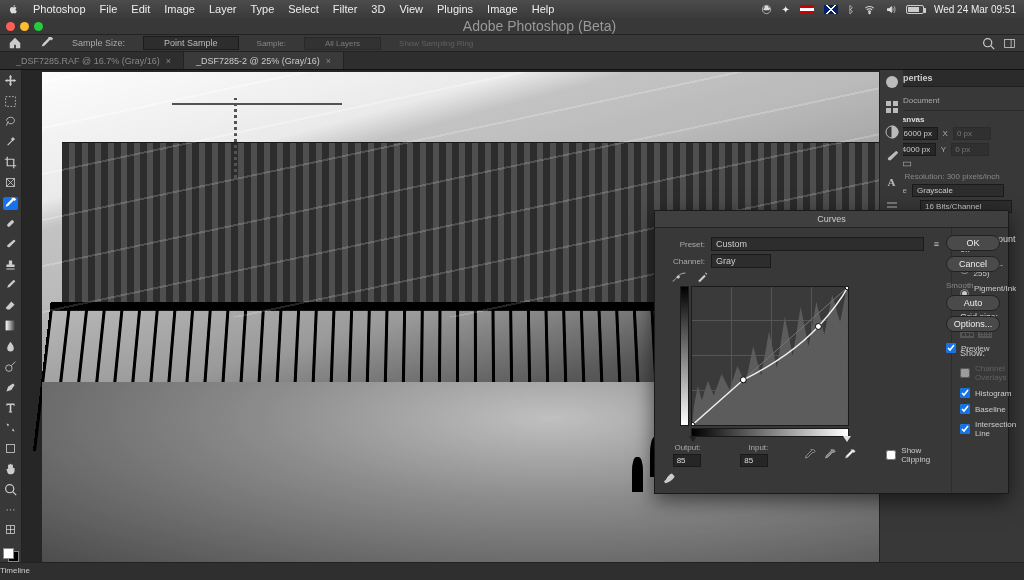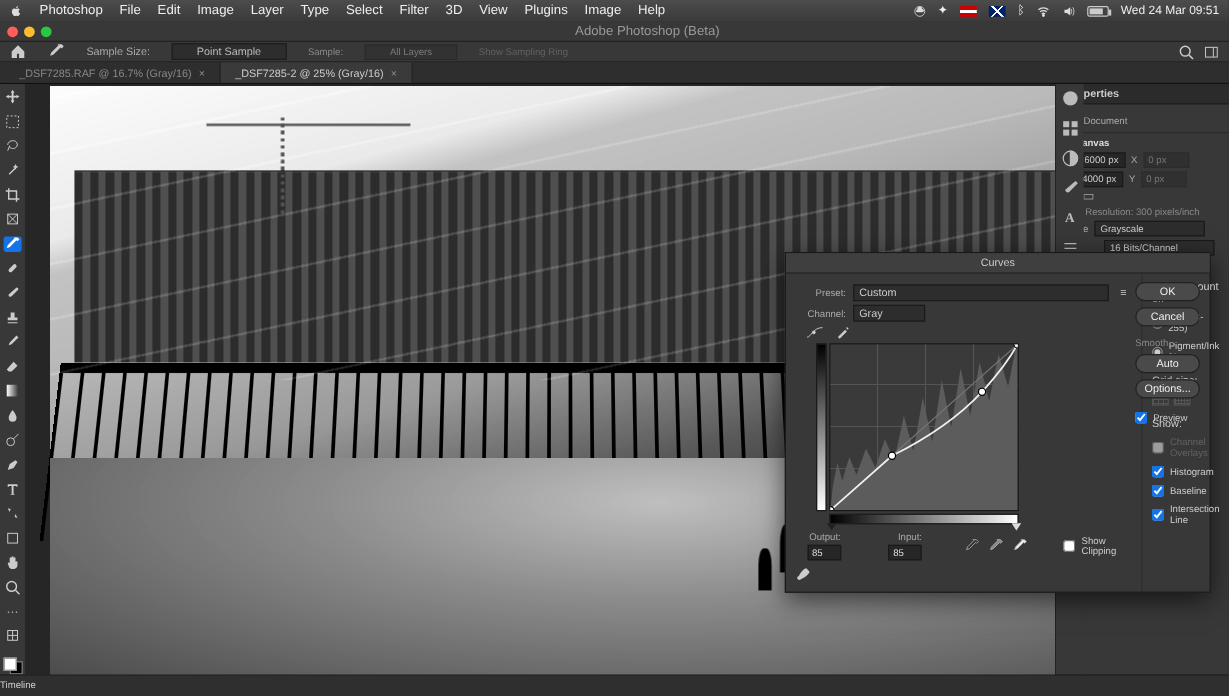--- a/index.html
+++ b/index.html
@@ -1,21 +1,21 @@
 <!DOCTYPE html>
 <html><head>
 <meta charset="utf-8">
 <style>
 *{margin:0;padding:0;box-sizing:border-box;font-family:-apple-system,"Helvetica Neue",sans-serif;user-select:none}
 body{width:1024px;height:580px;background:#323232;color:#ccc;font-size:10px;overflow:hidden;position:relative}
 .menubar{height:18px;background:linear-gradient(#4c4c4c,#3a3a3a);display:flex;align-items:center;padding:0 8px;color:#eee;font-size:11px;gap:14px}
 .menubar .app{font-weight:400}
 .menubar .right{margin-left:auto;display:flex;gap:10px;align-items:center;font-size:10px}
 .menubar svg{width:11px;height:11px}
-.winbar{height:16px;background:#383838;display:flex;align-items:center;padding-left:6px;color:#999;font-size:11px}
+.winbar{height:16px;background:#383838;display:flex;align-items:center;padding-left:6px;color:#999;font-size:14px}
 .winbar .dots{display:flex;gap:5px;margin-right:12px}
 .winbar .dot{width:9px;height:9px;border-radius:50%}
 .d1{background:#ff5f57}.d2{background:#febc2e}.d3{background:#28c840}
 .winbar .title{margin:0 auto}
 .optbar{height:18px;background:#383838;display:flex;align-items:center;padding:0 8px;color:#aaa;font-size:9px;gap:18px;border-top:1px solid #222;border-bottom:1px solid #222}
 .optbar .home{width:14px;height:14px}
 .optbar .drop{background:#2d2d2d;padding:1px 20px;border:1px solid #1c1c1c;color:#bbb}
 .optbar .srch{margin-left:auto;display:flex;gap:8px}
 .tabs{height:18px;background:#2e2e2e;display:flex;padding-left:4px;font-size:9px;border-bottom:1px solid #111}
 .tabs .tab{padding:3px 12px;background:#3a3a3a;color:#ccc;display:flex;align-items:center;gap:6px;border-right:1px solid #222}

